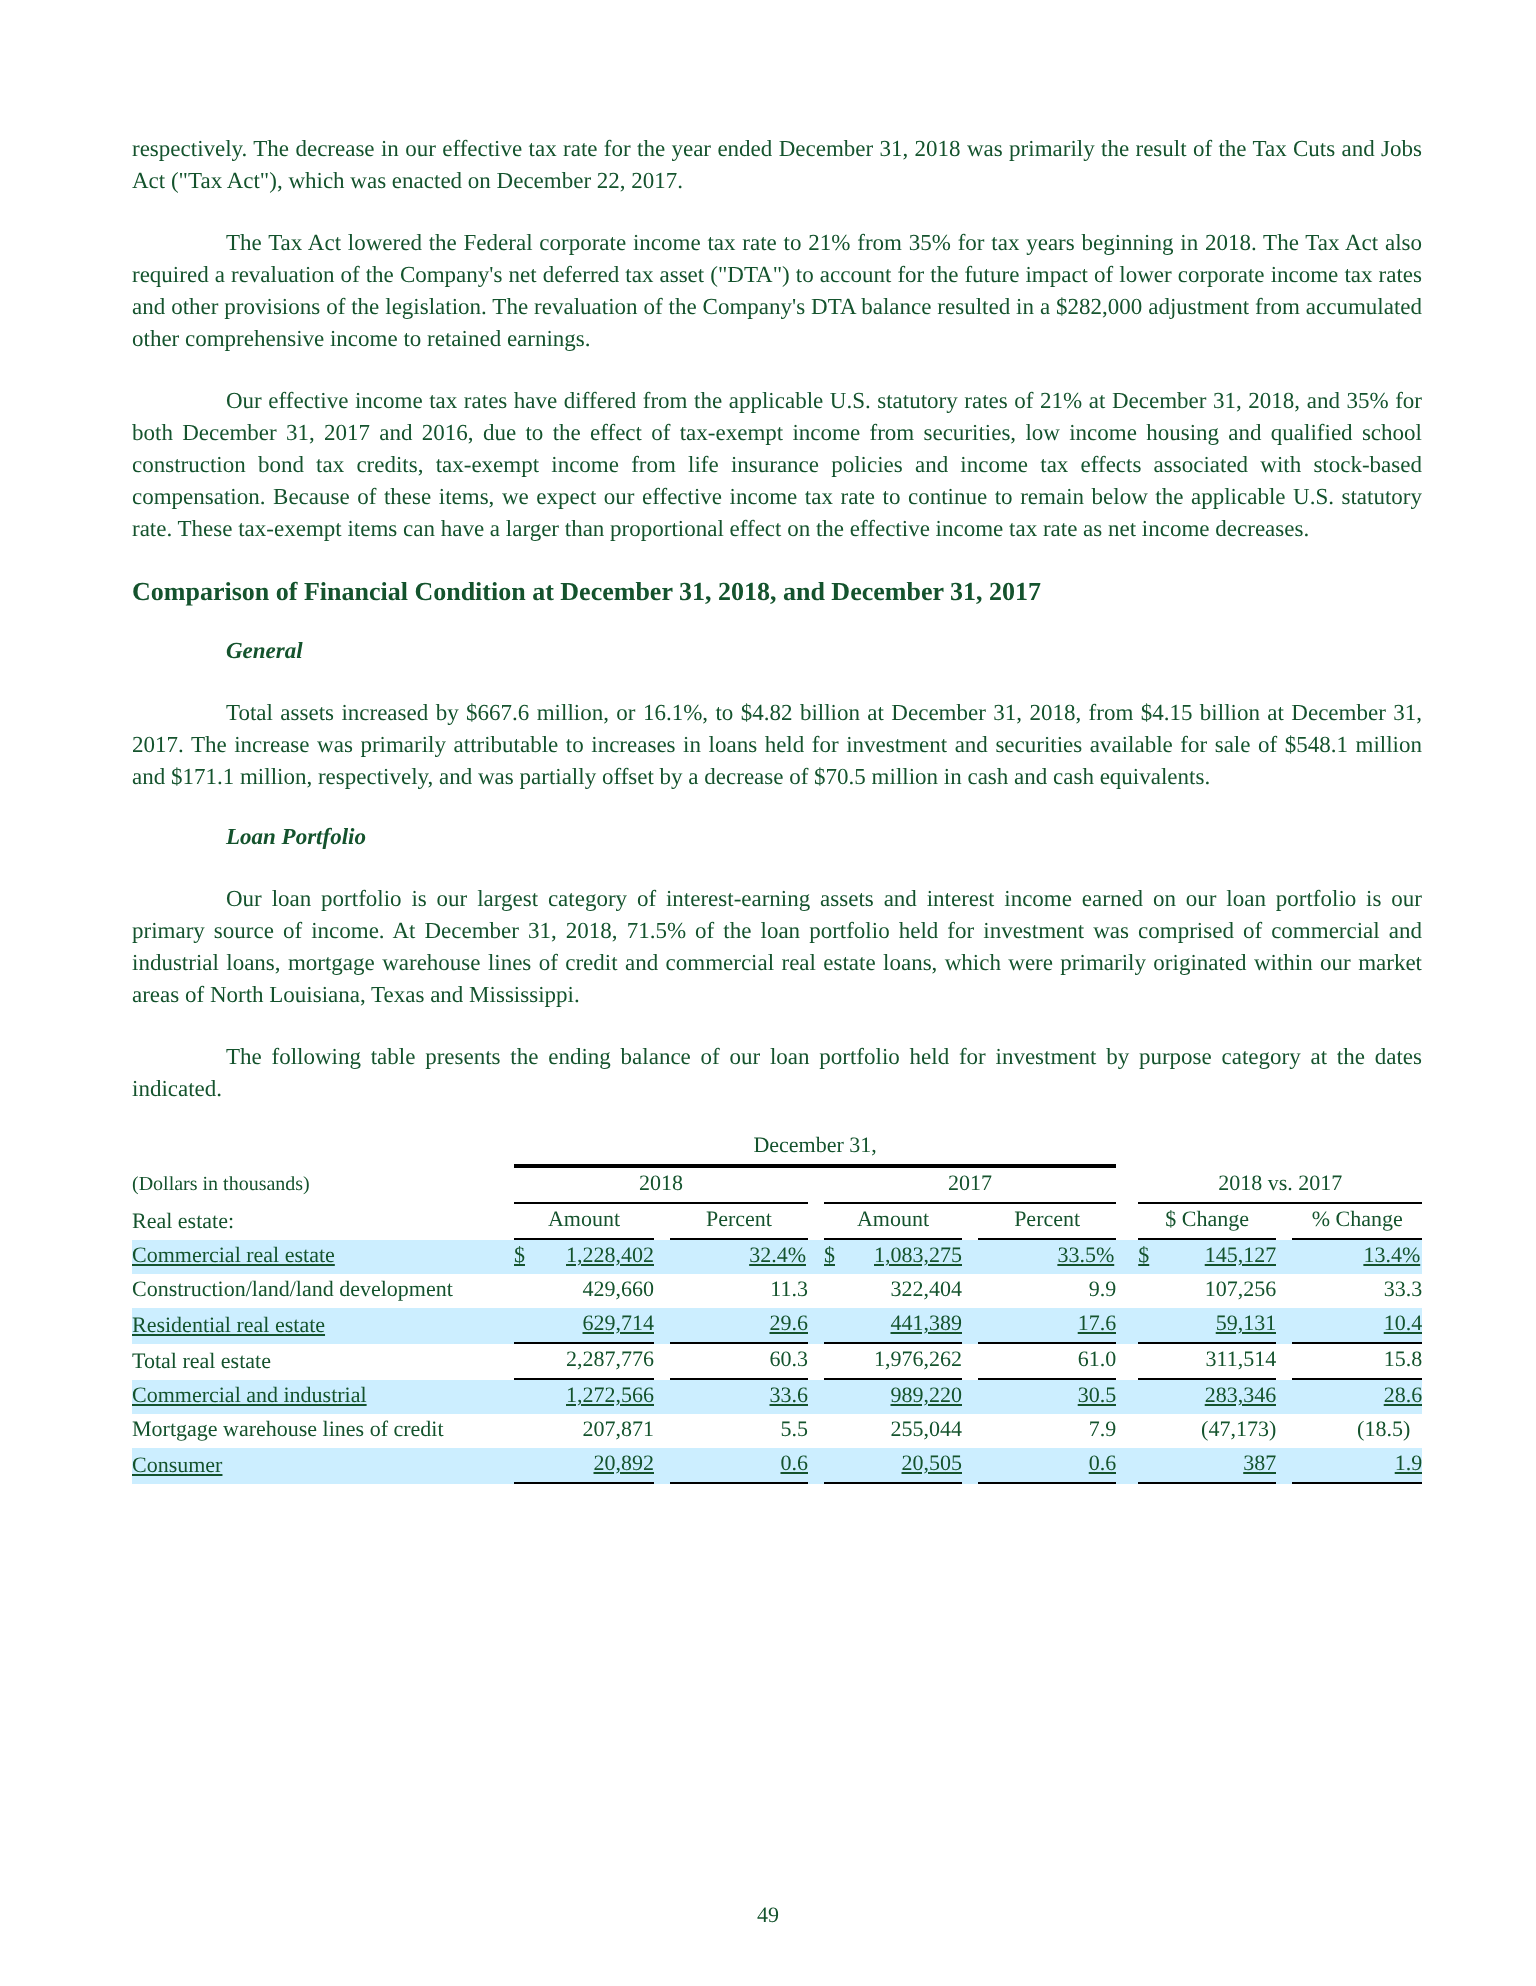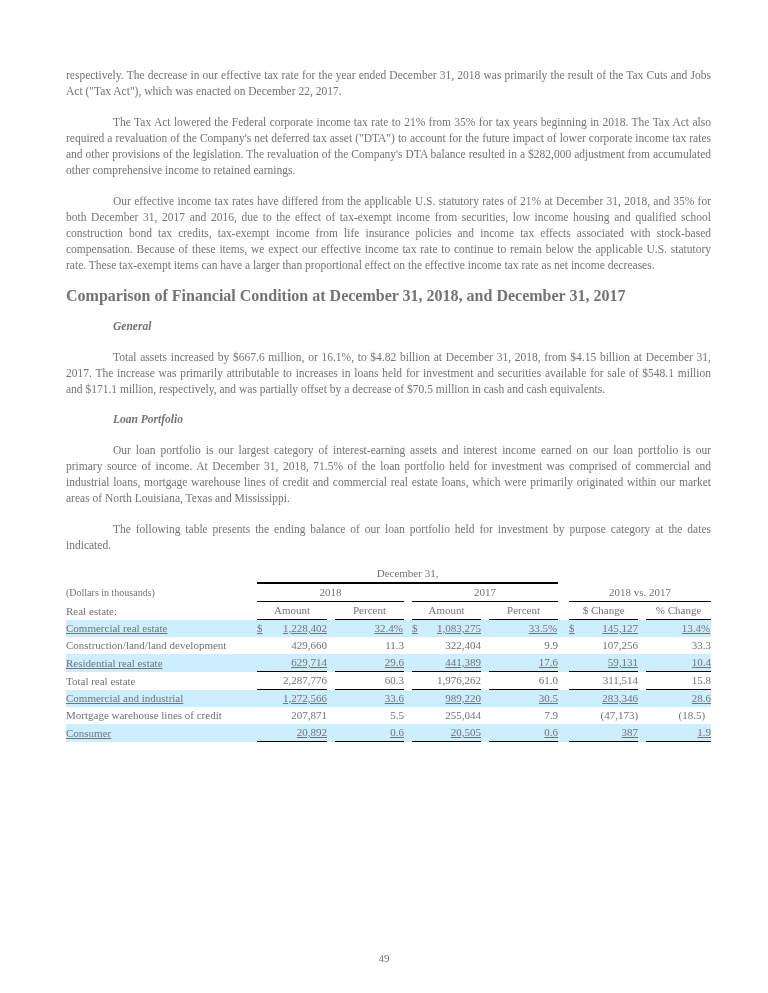--- a/index.html
+++ b/index.html
@@ -3,40 +3,40 @@
 <meta charset="utf-8">
 <style>
   * { margin: 0; padding: 0; box-sizing: border-box; }
   html, body { background: #ffffff; }
   .page {
     position: relative;
     width: 768px;
     height: 993px;
     background: #ffffff;
     font-family: "Liberation Serif", serif;
-    color: #737373;
+    color: #14532d;
     overflow: hidden;
     padding-left: 32px;
   }
   .content {
     position: absolute;
     left: 66px;
     top: 67px;
     width: 645px;
   }
   p.body {
     font-size: 11.5px;
     line-height: 16px;
     text-align: justify;
     margin-top: 15px;
   }
   p.body.first { margin-top: 0; }
   .indent { text-indent: 47px; }
   h2.heading {
-    font-size: 16px;
+    font-size: 13px;
     line-height: 16px;
     font-weight: bold;
     margin-top: 15px;
   }
   h3.subheading {
     font-size: 11.5px;
     line-height: 16px;
     font-weight: bold;
     font-style: italic;
     margin-top: 14px;

